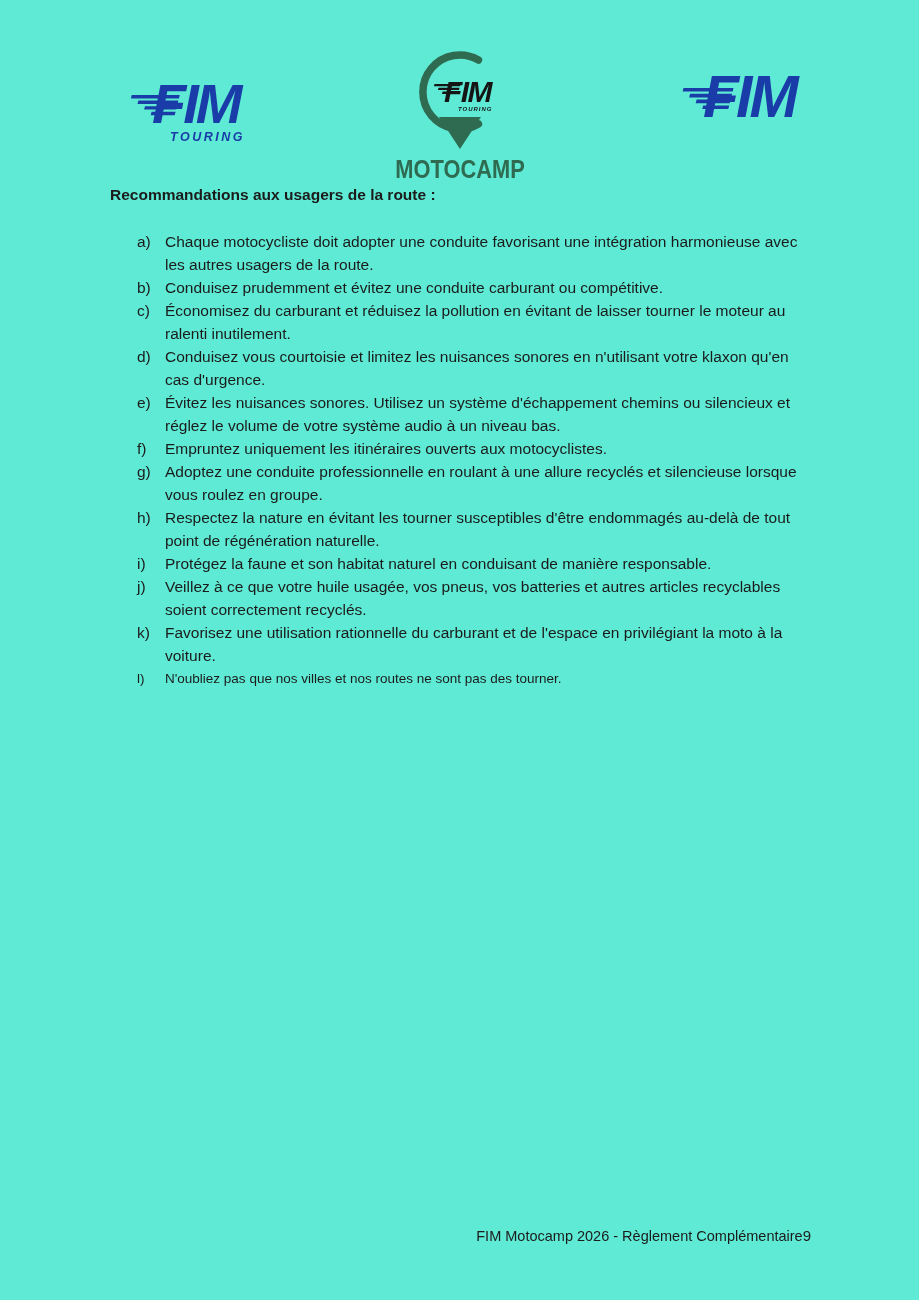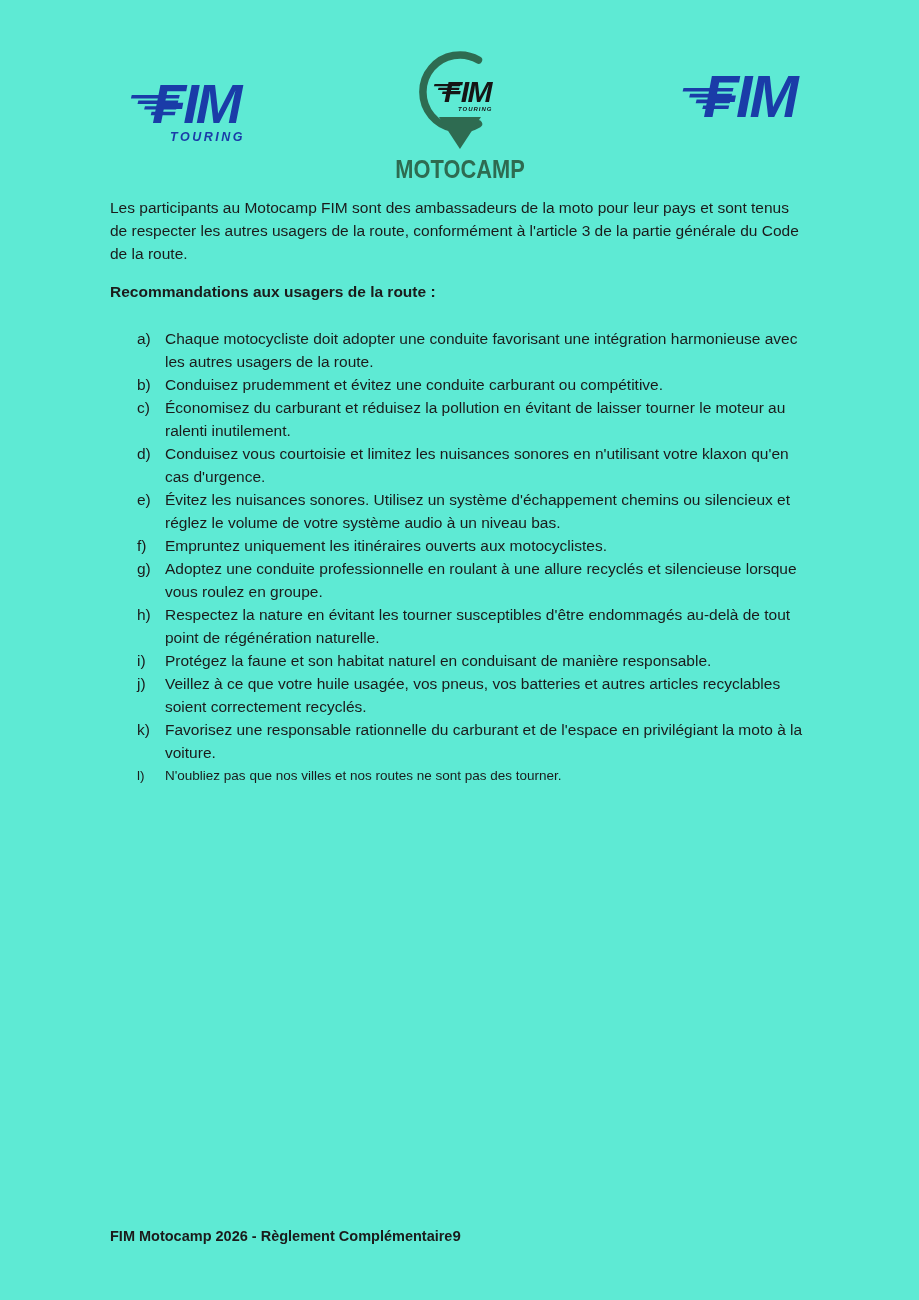--- a/index.html
+++ b/index.html
@@ -40,23 +40,22 @@
   .reco-heading{margin-top:18px;font-size:15.5px;font-weight:bold;}
   .reco-list{margin-top:26px;margin-left:27px;}
   .reco-item{display:flex;font-size:15.5px;line-height:23px;}
   .reco-item .letter{flex:0 0 28px;}
   .reco-item .item-text{flex:1;}
   .reco-item.small{font-size:13.5px;line-height:23px;}
 
   
   .footer{
     position:absolute;left:110px;right:108px;bottom:56px;
-    display:flex;justify-content:flex-start;align-items:baseline;
+    display:flex;justify-content:flex-end;align-items:baseline;
     font-size:14.5px;
-    font-weight:bold;
   }
   .page-number{font-size:15px;}
   svg text{font-family:"Liberation Sans","DejaVu Sans",sans-serif;}
 </style>
 </head>
 <body>
 
 <div class="page">
 
   <div class="logo-left">
@@ -104,21 +103,20 @@
           <rect x="36" y="47.4" width="26" height="3.6"></rect>
         </g>
         <text x="48" y="59" font-size="59" font-weight="bold" font-style="italic" letter-spacing="-3">FIM</text>
       </g>
     </svg>
   </div>
 
   <div class="content">
 
 
-    <p class="intro">Les participants au Motocamp FIM sont des ambassadeurs de la moto pour leur pays et sont tenus de respecter les autres usagers de la route, conformément à l'article 3 de la partie générale du Code de la route.</p>
 
     <div class="reco-heading">Recommandations aux usagers de la route :</div>
 
     <div class="reco-list">
       <div class="reco-item">
         <span class="letter">a)</span>
         <span class="item-text">Chaque motocycliste doit adopter une conduite favorisant une intégration harmonieuse avec les autres usagers de la route.</span>
       </div>
       <div class="reco-item">
         <span class="letter">b)</span>
@@ -151,21 +149,21 @@
       <div class="reco-item">
         <span class="letter">i)</span>
         <span class="item-text">Protégez la faune et son habitat naturel en conduisant de manière responsable.</span>
       </div>
       <div class="reco-item">
         <span class="letter">j)</span>
         <span class="item-text">Veillez à ce que votre huile usagée, vos pneus, vos batteries et autres articles recyclables soient correctement recyclés.</span>
       </div>
       <div class="reco-item">
         <span class="letter">k)</span>
-        <span class="item-text">Favorisez une responsable rationnelle du carburant et de l'espace en privilégiant la moto à la voiture.</span>
+        <span class="item-text">Favorisez une utilisation rationnelle du carburant et de l'espace en privilégiant la moto à la voiture.</span>
       </div>
       <div class="reco-item small">
         <span class="letter">l)</span>
         <span class="item-text">N'oubliez pas que nos villes et nos routes ne sont pas des tourner.</span>
       </div>
     </div>
   </div>
 
   <div class="footer">
     <span>FIM Motocamp  2026 - Règlement Complémentaire</span>

